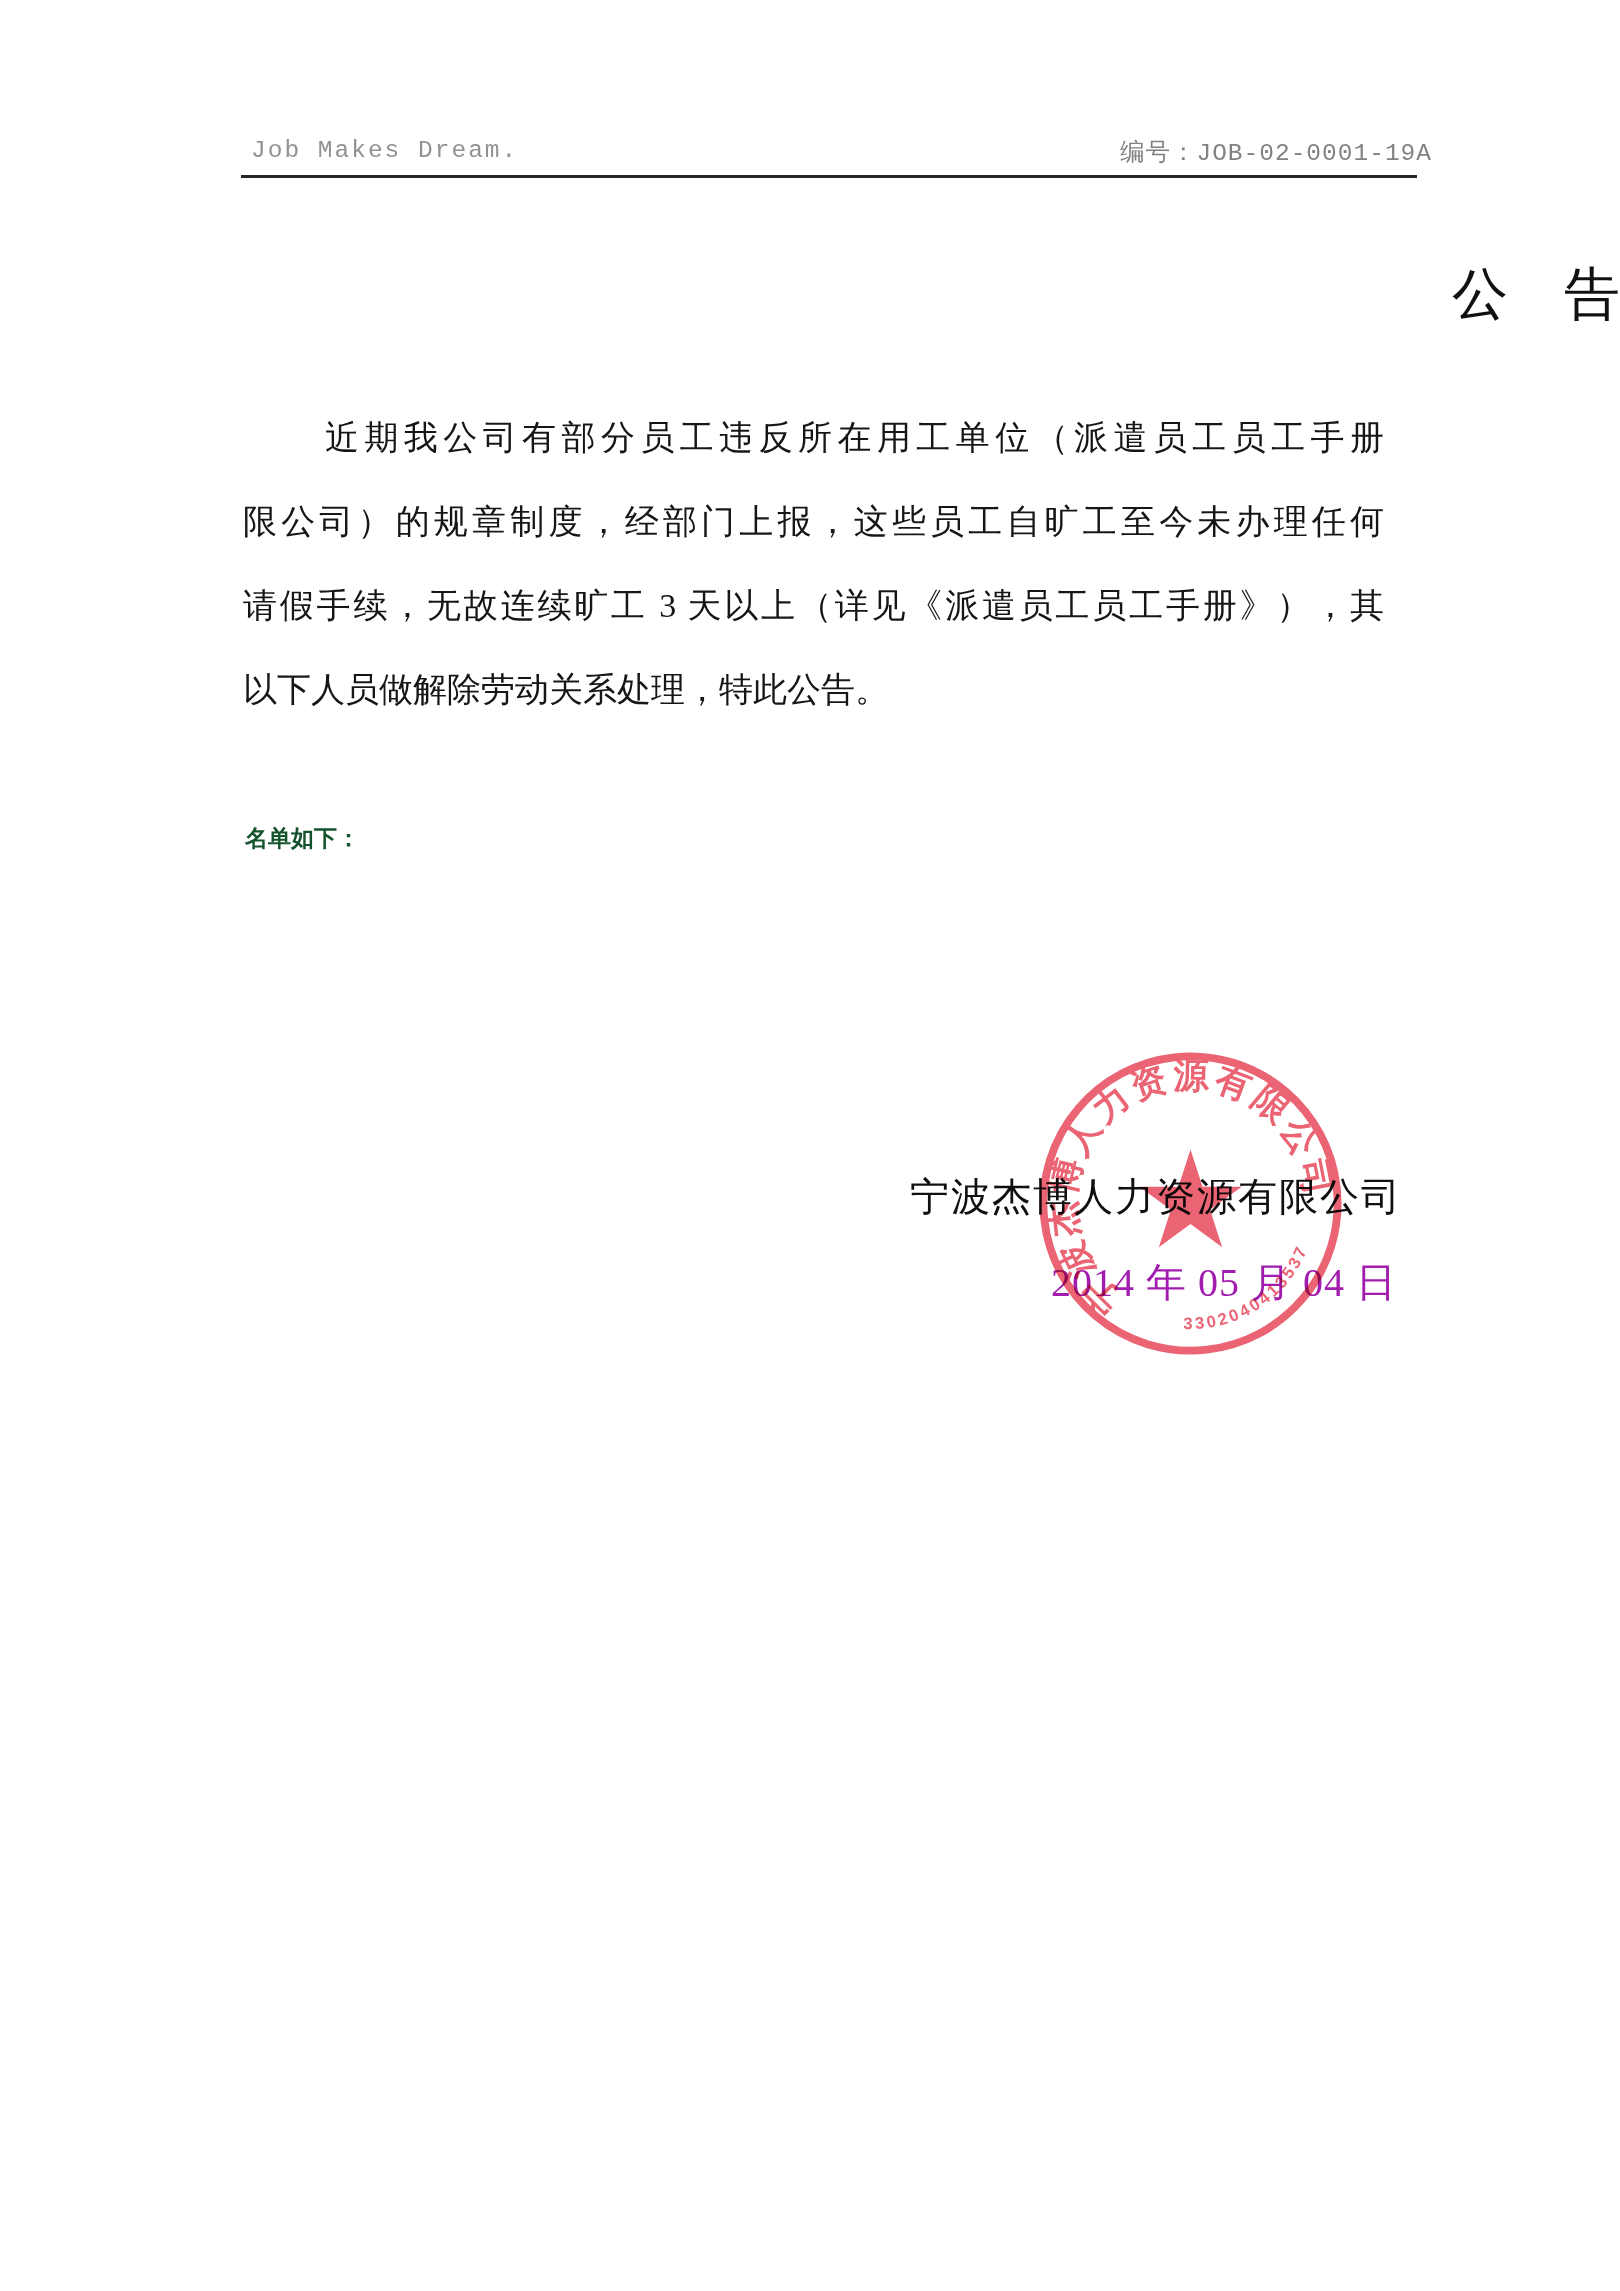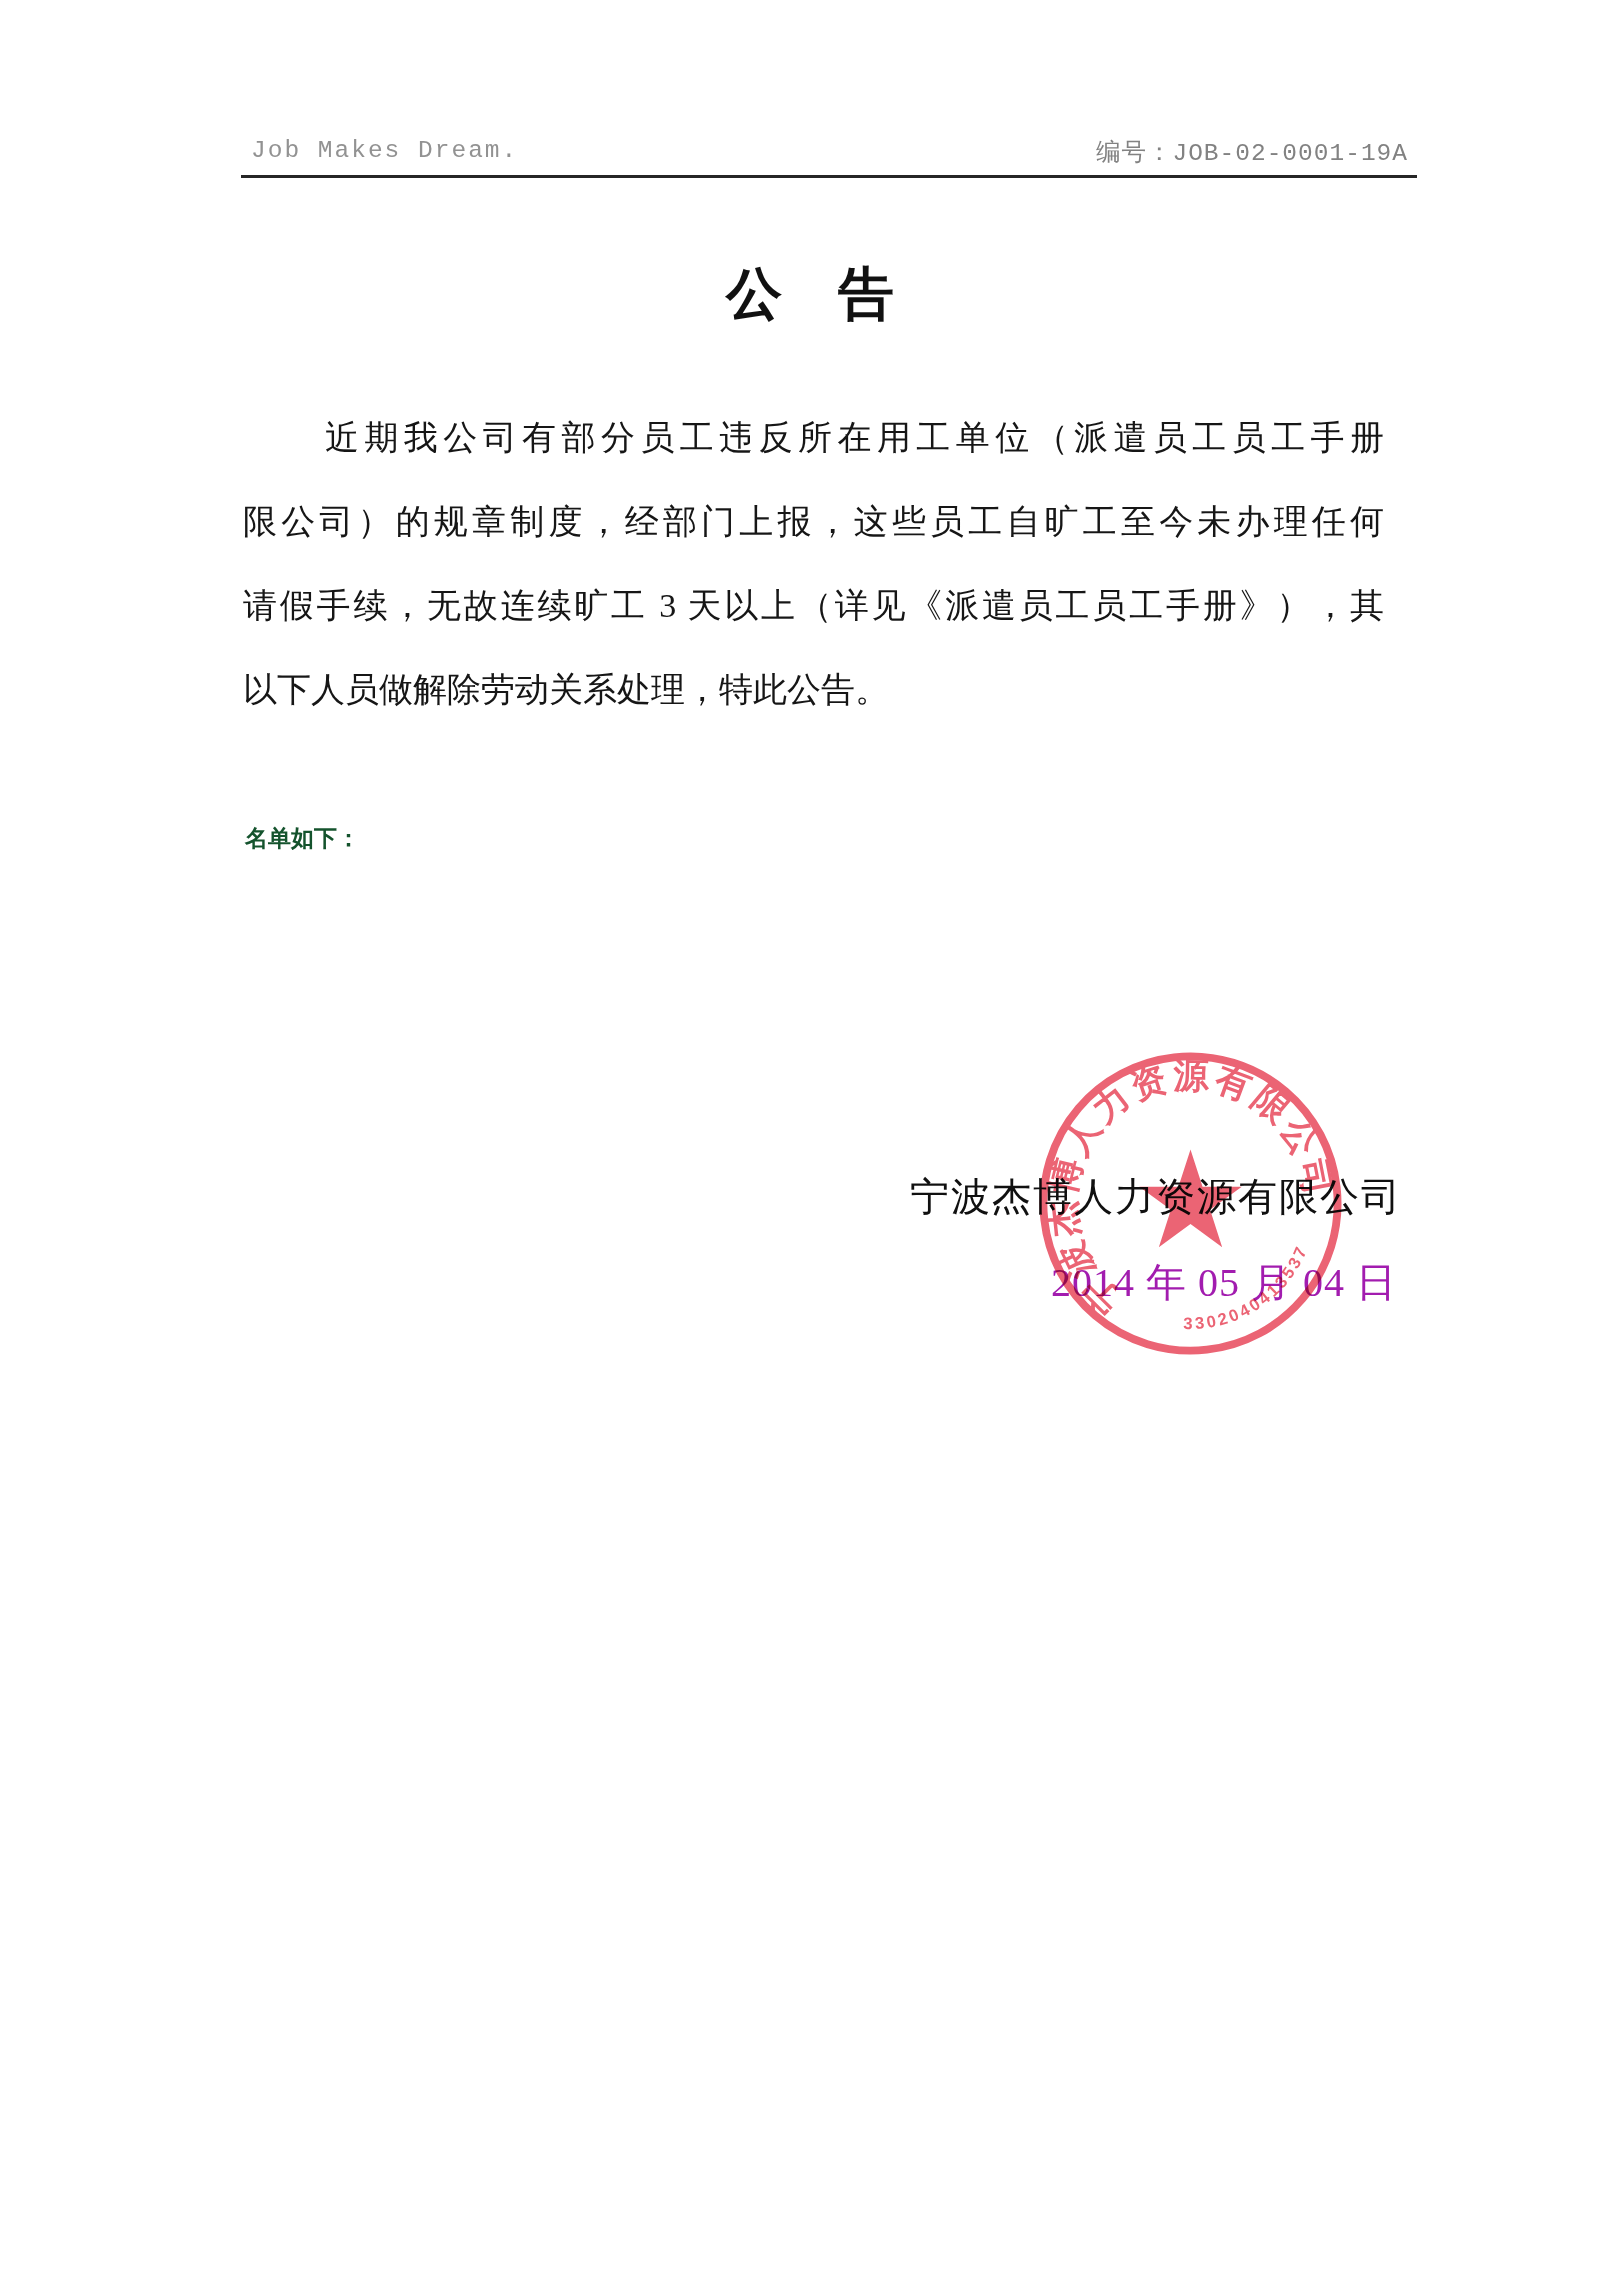--- a/index.html
+++ b/index.html
@@ -13,34 +13,34 @@
   }
   .page { position: absolute; inset: 0; }
 
   
   .hdr-slogan {
     position: absolute; left: 251px; top: 137px;
     font-family: "Liberation Mono", "DejaVu Sans Mono", monospace;
     font-size: 24.5px; color: #929292; letter-spacing: 2px;
   }
   .hdr-docno {
-    position: absolute; top: 135px; right: 212px;
+    position: absolute; top: 135px; right: 188px;
     font-family: "Liberation Mono", "DejaVu Sans Mono", monospace;
     font-size: 24.5px; color: #828282; letter-spacing: 1px;
   }
   .hdr-rule {
     position: absolute; left: 241px; top: 175px;
     width: 1176px; height: 2.9px; background: #262626;
   }
 
   
   .title {
     position: absolute; left: 0; top: 257px; width: 100%;
-    margin: 0; text-align: center;
-    font-size: 56px; font-weight: bold; color: #111;
+    margin: 0; text-align: right;
+    font-size: 56px; font-weight: normal; color: #111;
   }
 
   
   .para {
     position: absolute; left: 243px; top: 396px; width: 1141px;
     font-size: 34px; color: #161616;
   }
   .pl { height: 84px; line-height: 84px; overflow: hidden; }
   .pl.j { text-align: justify; text-align-last: justify; }
   .pl.first { padding-left: 82px; }

